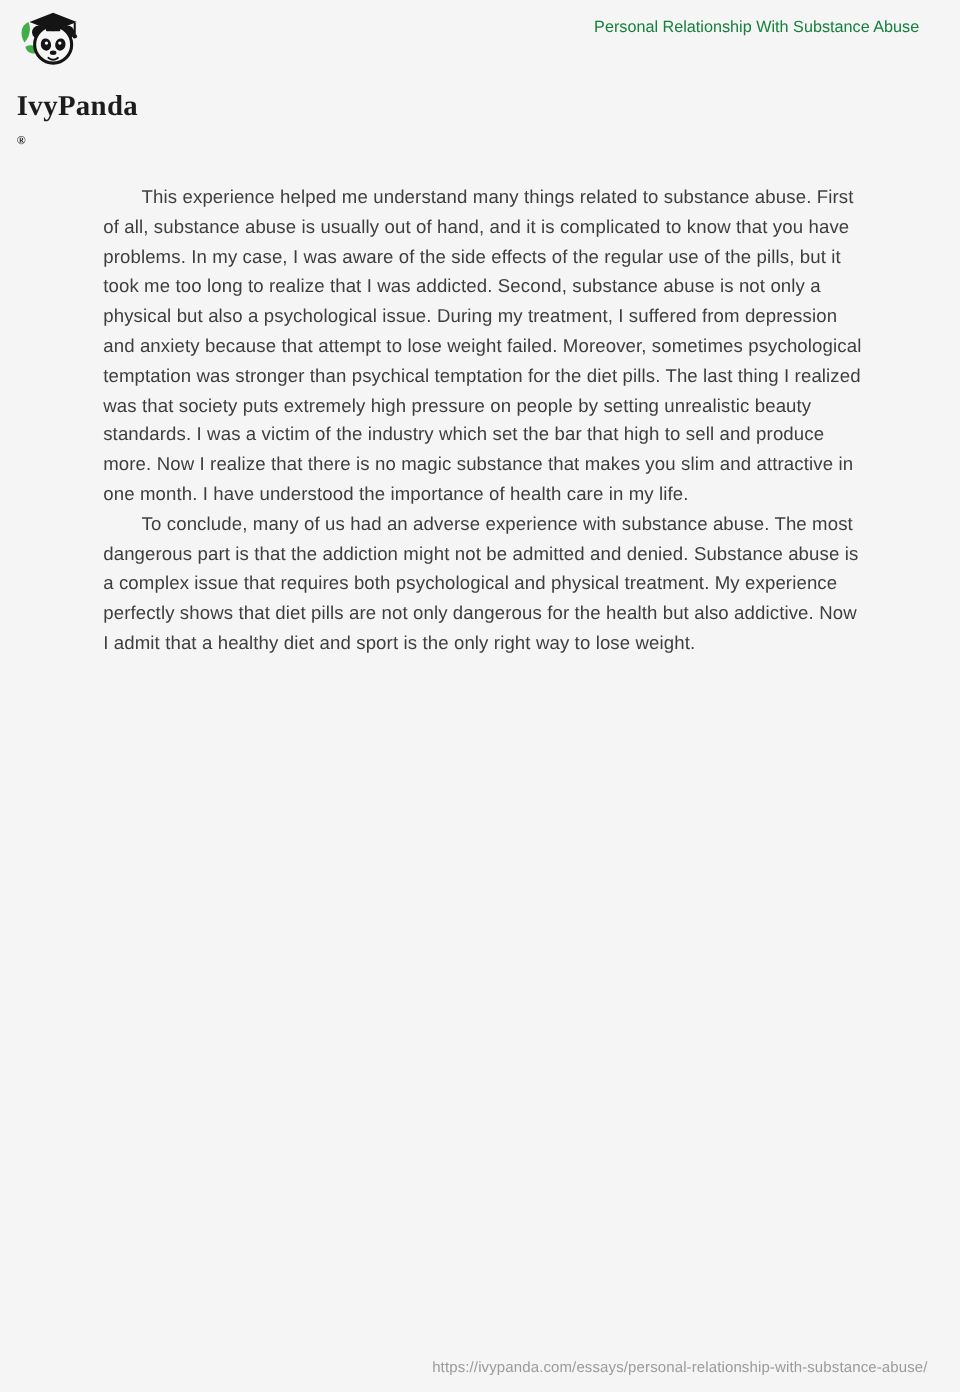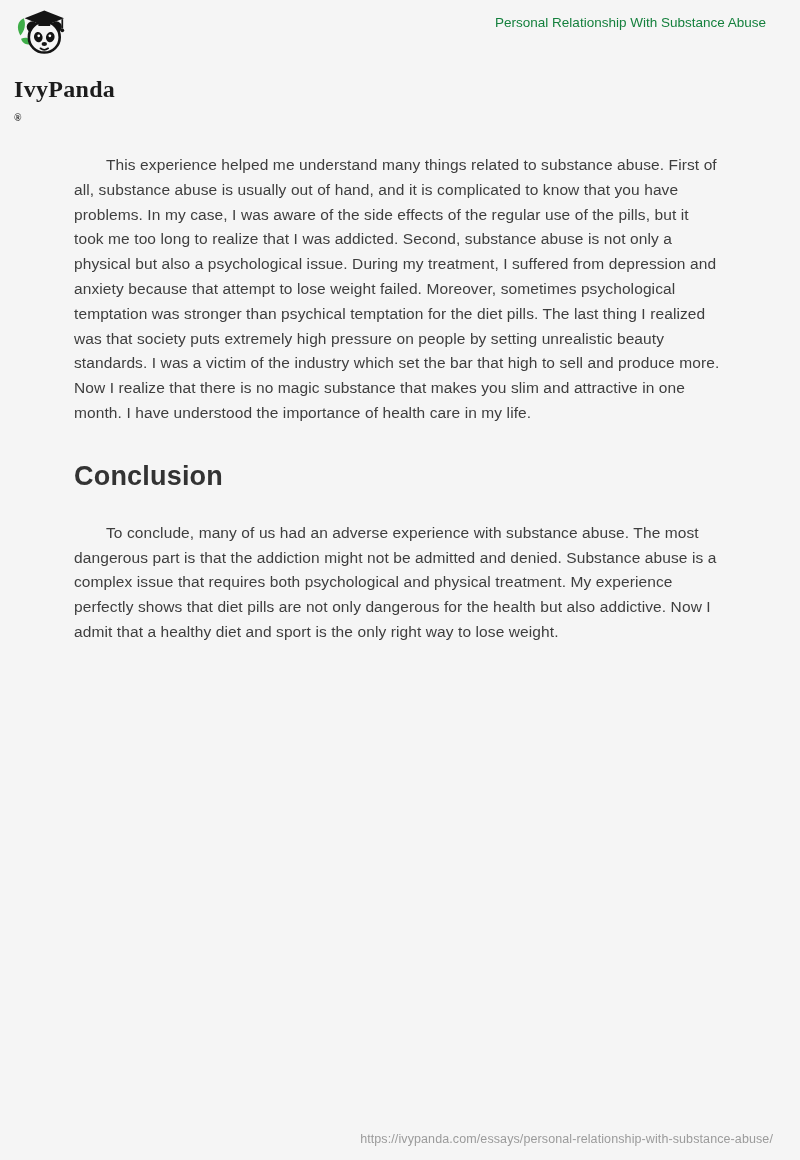--- a/index.html
+++ b/index.html
@@ -51,20 +51,21 @@
   }
   main {
     padding: 20px 80px 0 74px;
   }
   .body-paragraph {
     font-size: 15.5px;
     line-height: 24.8px;
     color: #3e3e3e;
     text-indent: 32px;
     letter-spacing: 0.1px;
+    margin-left: 12px;
   }
   .section-heading {
     font-size: 27px;
     font-weight: 700;
     color: #333333;
     margin: 35px 0 29px 0;
     letter-spacing: 0.2px;
   }
   .footer-url {
     position: absolute;
@@ -108,19 +109,18 @@
         </svg>
       </span>
       <span class="brand-name">IvyPanda</span>
         <span class="brand-reg">®</span>
     </div>
     <div class="page-title">Personal Relationship With Substance Abuse</div>
   </header>
 
   <main>
     <p class="body-paragraph">This experience helped me understand many things related to substance abuse. First of all, substance abuse is usually out of hand, and it is complicated to know that you have problems. In my case, I was aware of the side effects of the regular use of the pills, but it took me too long to realize that I was addicted. Second, substance abuse is not only a physical but also a psychological issue. During my treatment, I suffered from depression and anxiety because that attempt to lose weight failed. Moreover, sometimes psychological temptation was stronger than psychical temptation for the diet pills. The last thing I realized was that society puts extremely high pressure on people by setting unrealistic beauty standards. I was a victim of the industry which set the bar that high to sell and produce more. Now I realize that there is no magic substance that makes you slim and attractive in one month. I have understood the importance of health care in my life.</p>
-    <h2 class="section-heading">Conclusion</h2>
     <p class="body-paragraph">To conclude, many of us had an adverse experience with substance abuse. The most dangerous part is that the addiction might not be admitted and denied. Substance abuse is a complex issue that requires both psychological and physical treatment. My experience perfectly shows that diet pills are not only dangerous for the health but also addictive. Now I admit that a healthy diet and sport is the only right way to lose weight.</p>
   </main>
 
   <div class="footer-url">https://ivypanda.com/essays/personal-relationship-with-substance-abuse/</div>
 
 </div>
 
 </body></html>

